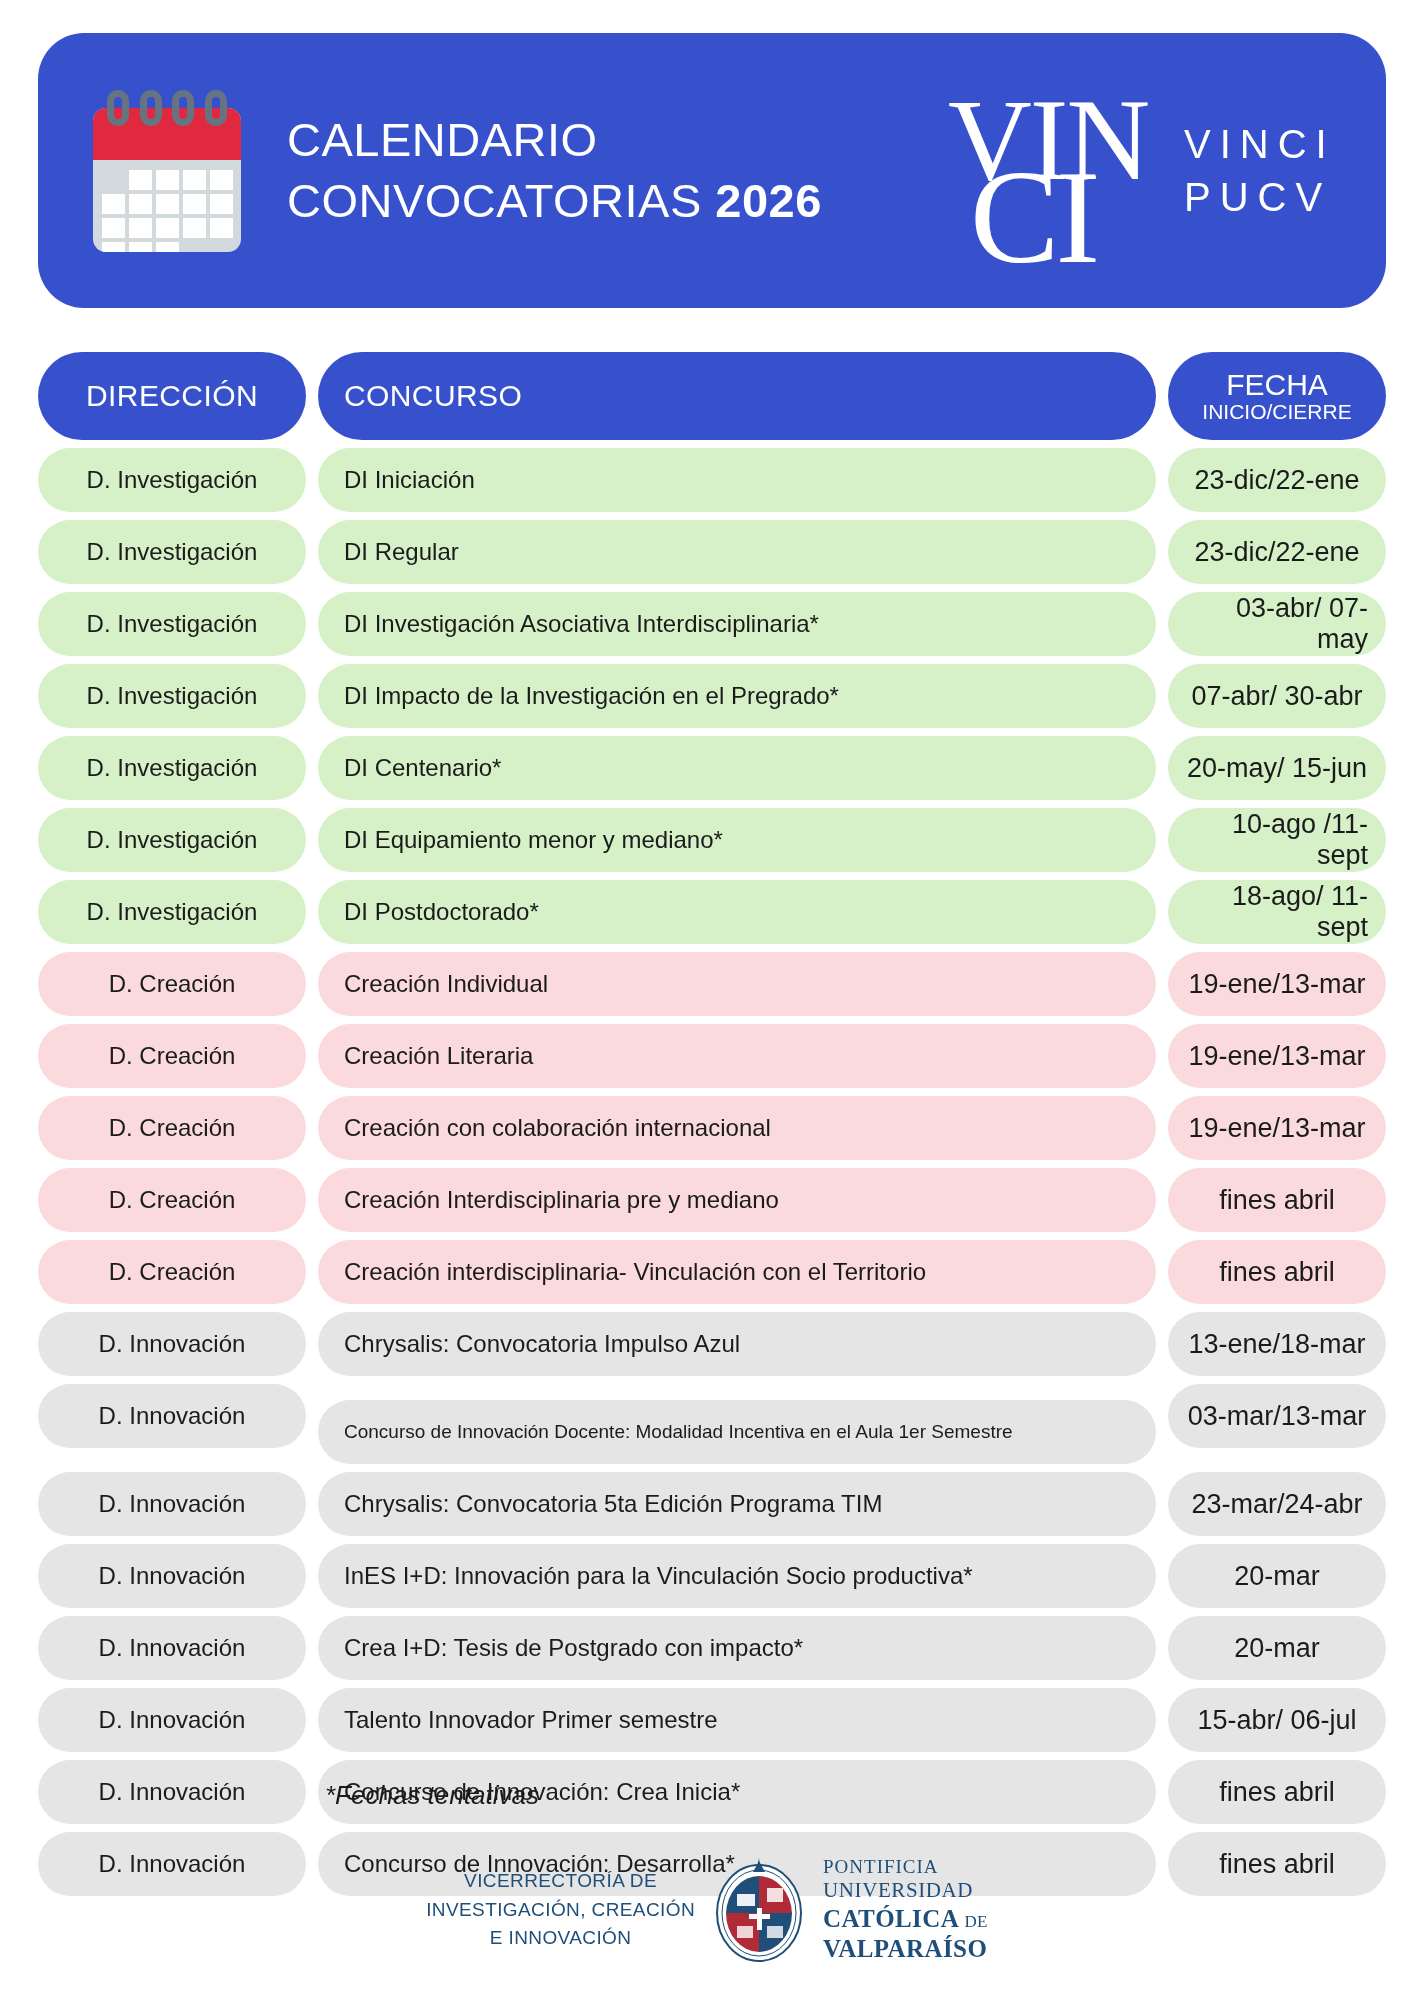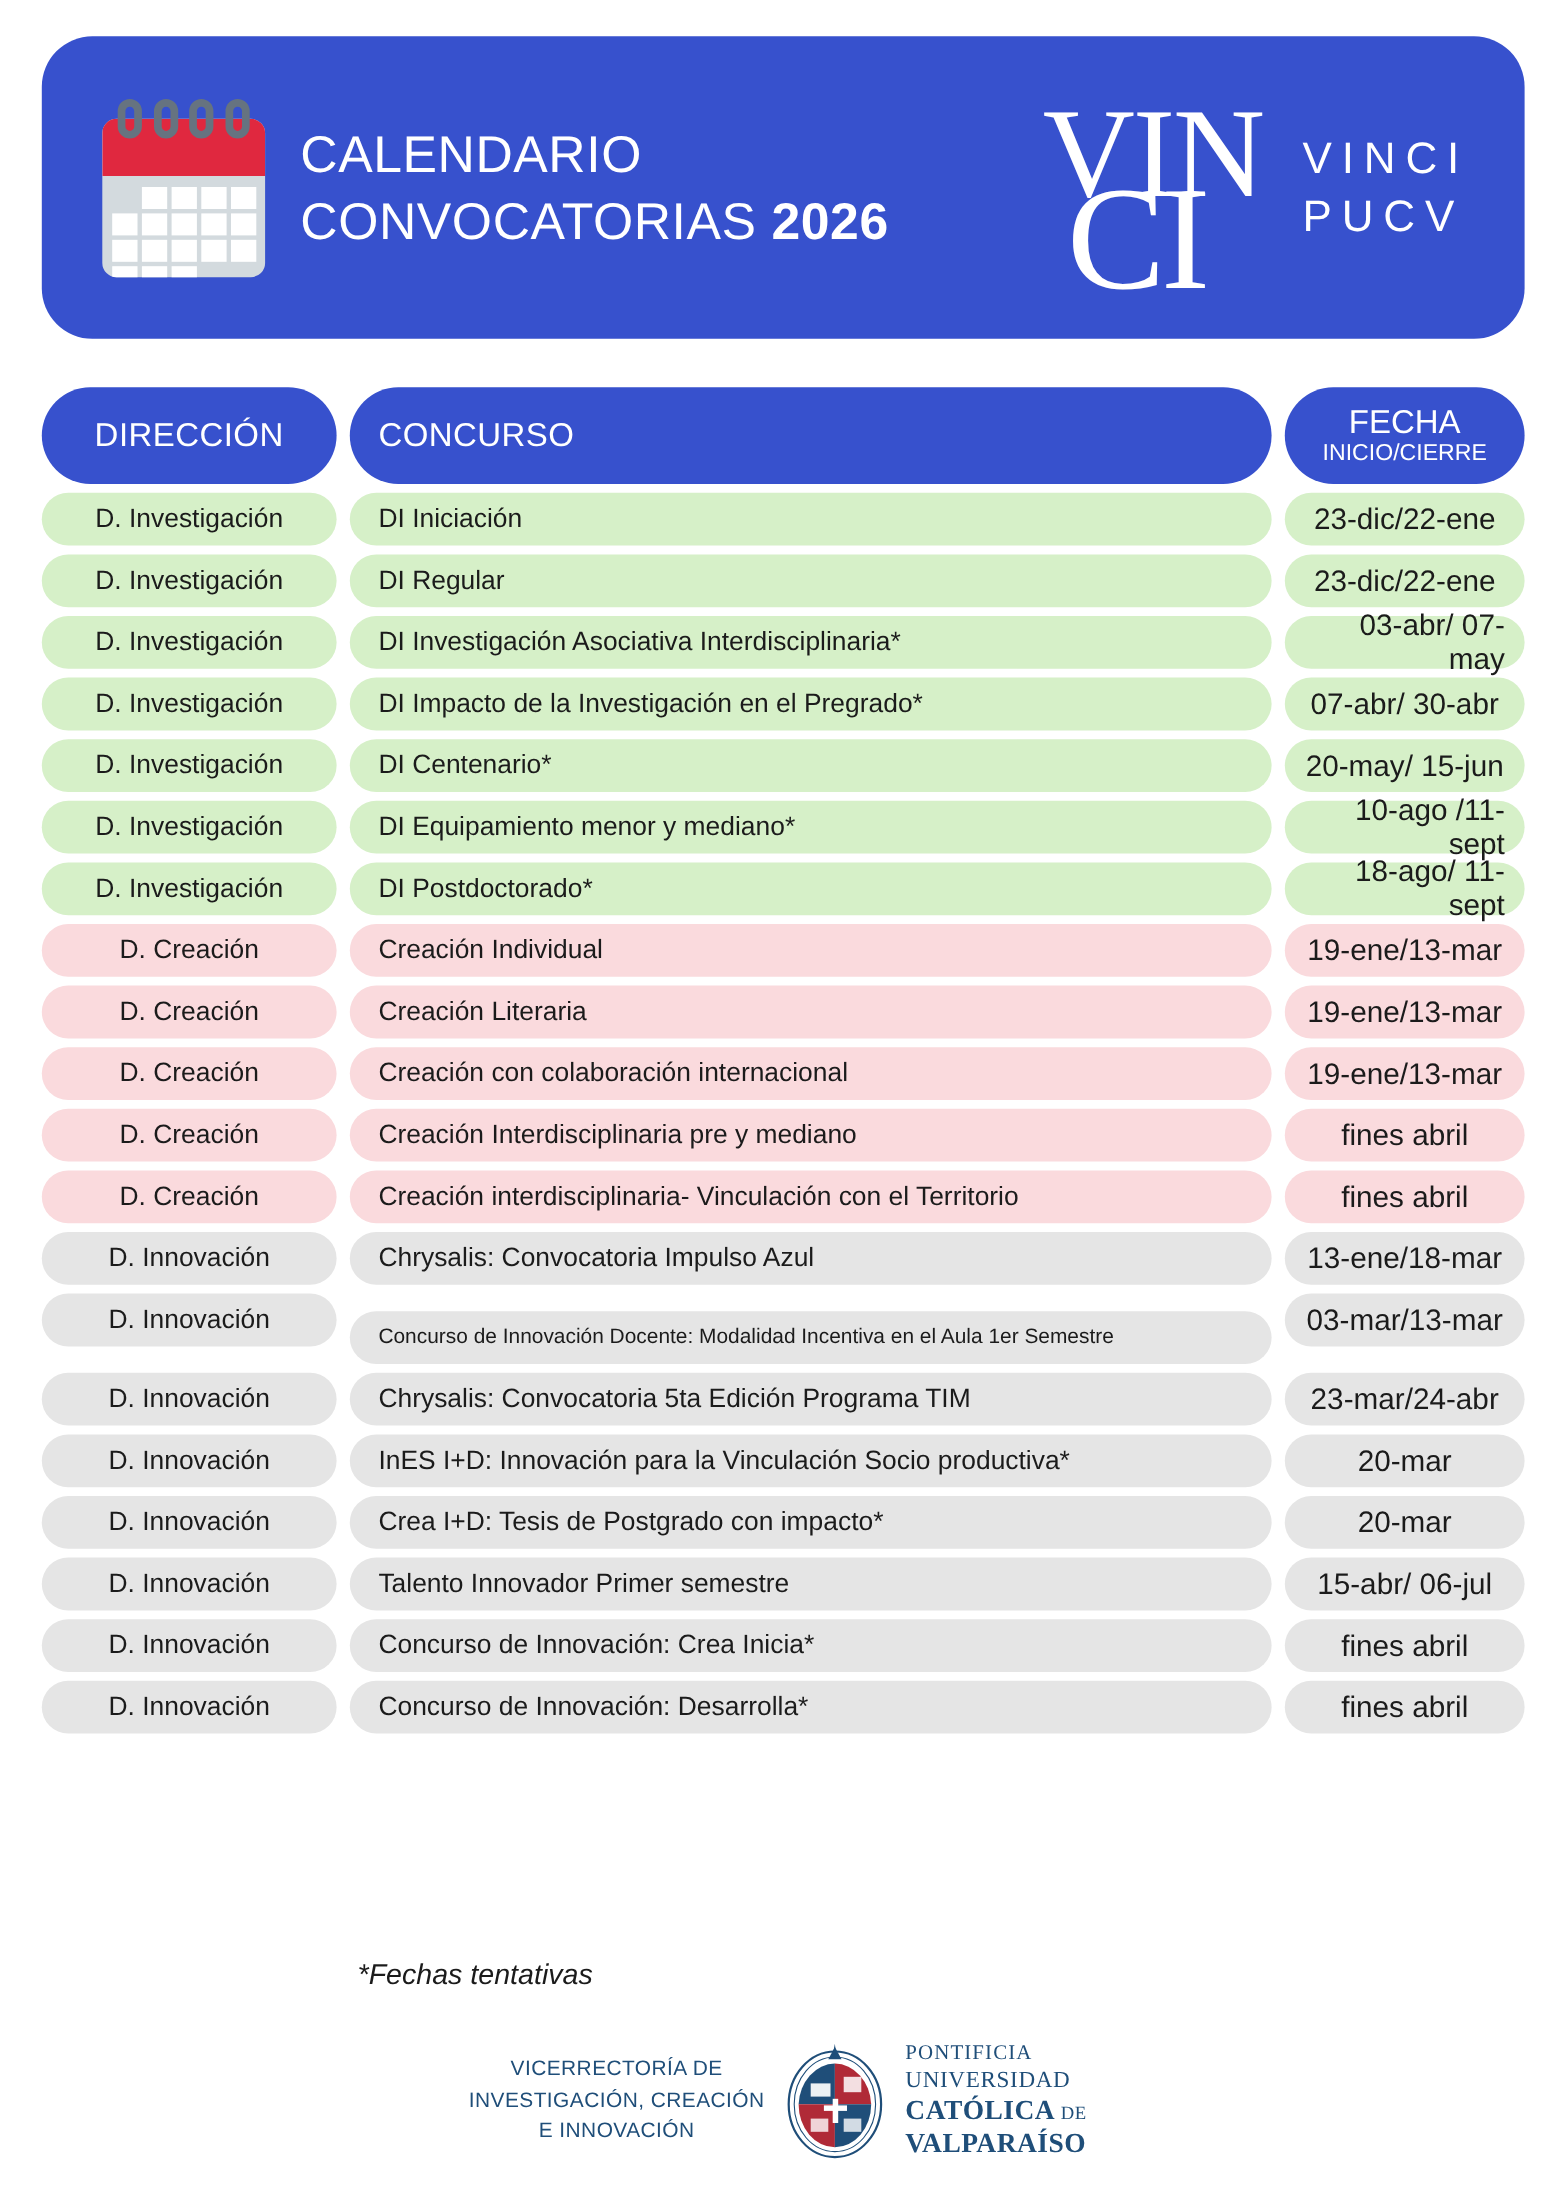--- a/index.html
+++ b/index.html
@@ -55,21 +55,21 @@
     width: 132px;
     display: grid;
     grid-template-columns: repeat(5, 23px);
     grid-auto-rows: 20px;
     gap: 4px 4px;
   }
   .cal-cell { background: #ffffff; }
   .cal-cell.empty { background: transparent; }
 
   .title-block {
-    margin-left: 32px;
+    margin-left: 46px;
     color: #ffffff;
     flex: 1 1 auto;
   }
   .title-line {
     font-size: 47px;
     letter-spacing: 0.5px;
     line-height: 1.28;
     font-weight: 300;
     white-space: nowrap;
   }
@@ -156,21 +156,21 @@
   .head-row .c-fecha {
     flex-direction: column;
     justify-content: center;
     line-height: 1.06;
   }
   .head-row .c-fecha .f-main { font-size: 30px; }
   .head-row .c-fecha .f-sub  { font-size: 21px; }
 
   
   .data-row .cell {
-    height: 48px;
+    height: 64px;
     color: #1b1b1b;
     font-size: 24px;
     font-weight: 400;
   }
   .data-row .c-conc { justify-content: flex-start; padding-left: 26px; }
   .data-row .c-conc.small { font-size: 19px; margin-top: 16px; }
   .data-row .c-fecha { font-size: 27px; text-align: right; }
 
   .g .cell { background: #d6f0c8; }
   .p .cell { background: #fadadd; }

